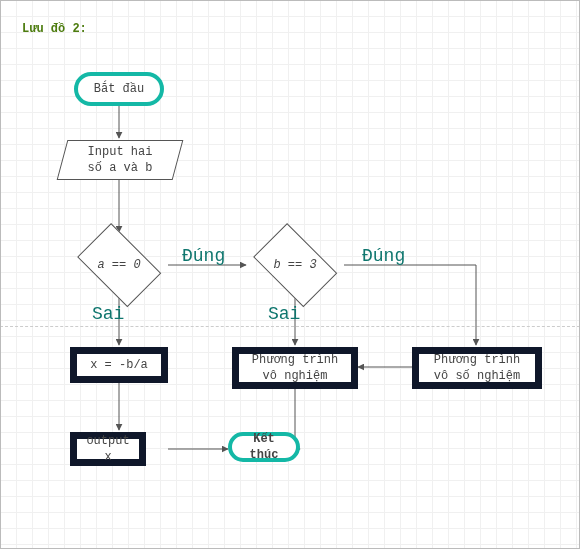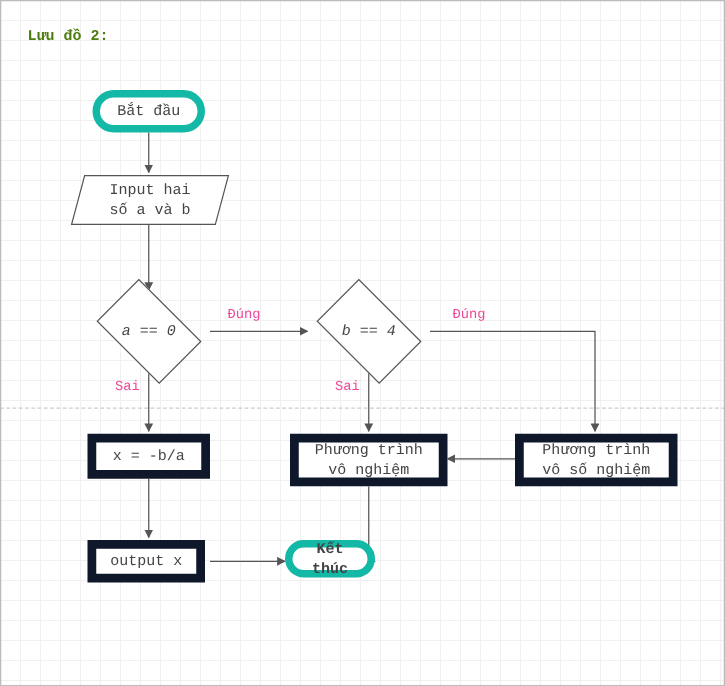--- a/index.html
+++ b/index.html
@@ -65,21 +65,21 @@
     box-sizing: border-box;
     display: flex;
     align-items: center;
     justify-content: center;
     text-align: center;
     line-height: 1.35;
     padding: 4px 8px;
     background: #fff;
   }
   .terminator {
-    border: 6px solid #14b8a6;
+    border: 4px solid #14b8a6;
     border-radius: 999px;
   }
   .process {
     border: 7px solid #0f172a;
   }
   
   .io-wrap {
     position: absolute;
   }
   .io-shape {
@@ -117,22 +117,22 @@
   .diamond-label {
     position: absolute;
     inset: 0;
     display: flex;
     align-items: center;
     justify-content: center;
     white-space: nowrap;
   }
   .edge-label {
     position: absolute;
-    font-size: 11px;
-    color: #ec4899;
+    font-size: 18px;
+    color: #0f766e;
     background: transparent;
   }
 </style>
 </head>
 <body>
 
 <div class="page">
   <div class="grid"></div>
   <div class="dashed-line"></div>
   <div class="page-border"></div>
@@ -176,36 +176,36 @@
     <div class="io-label">Input hai<br>số a và b</div>
   </div>
 
   <div class="diamond-wrap" style="left:70px; top:232px; width:98px; height:66px;">
     <div class="diamond-shape"></div>
     <div class="diamond-label">a == 0</div>
   </div>
 
   <div class="diamond-wrap" style="left:246px; top:232px; width:98px; height:66px;">
     <div class="diamond-shape"></div>
-    <div class="diamond-label">b == 4</div>
+    <div class="diamond-label">b == 3</div>
   </div>
 
   <div class="shape process" style="left:70px; top:347px; width:98px; height:36px;">
     <span>x = -b/a</span>
   </div>
 
   <div class="shape process" style="left:232px; top:347px; width:126px; height:42px;">
     <span>Phương trình<br>vô nghiệm</span>
   </div>
 
   <div class="shape process" style="left:412px; top:347px; width:130px; height:42px;">
     <span>Phương trình<br>vô số nghiệm</span>
   </div>
 
-  <div class="shape process" style="left:70px; top:432px; width:94px; height:34px;">
+  <div class="shape process" style="left:70px; top:432px; width:76px; height:34px;">
     <span>output x</span>
   </div>
 
   <div class="shape terminator" style="left:228px; top:432px; width:72px; height:30px;font-weight:bold;">
     <span>Kết thúc</span>
   </div>
 
   <div class="edge-label" style="left:182px; top:246px;">Đúng</div>
   <div class="edge-label" style="left:92px;  top:304px;">Sai</div>
   <div class="edge-label" style="left:362px; top:246px;">Đúng</div>

